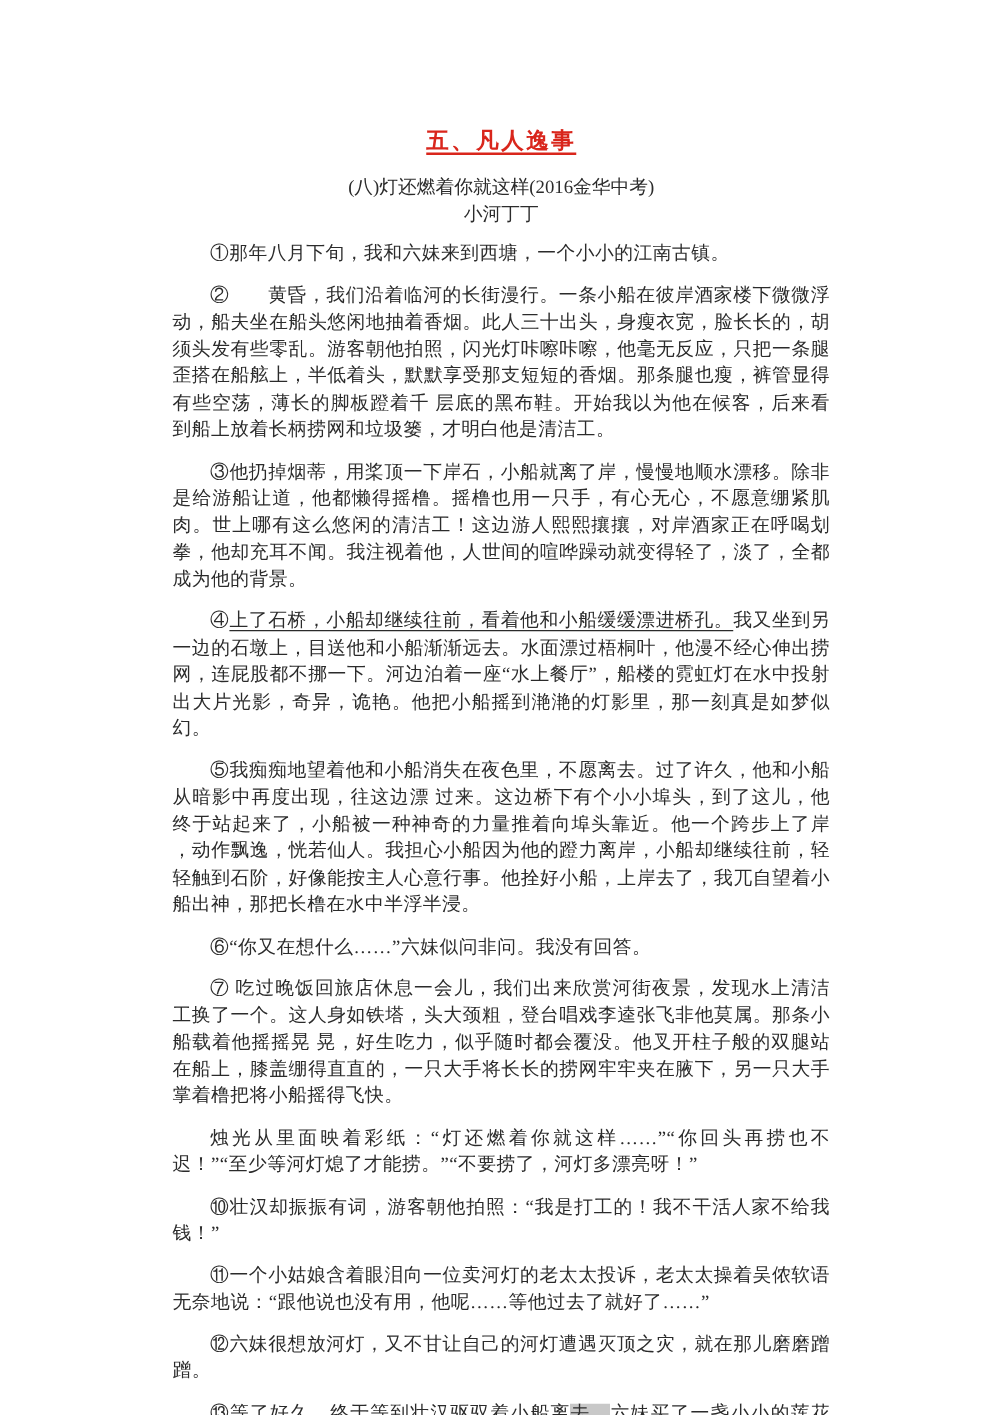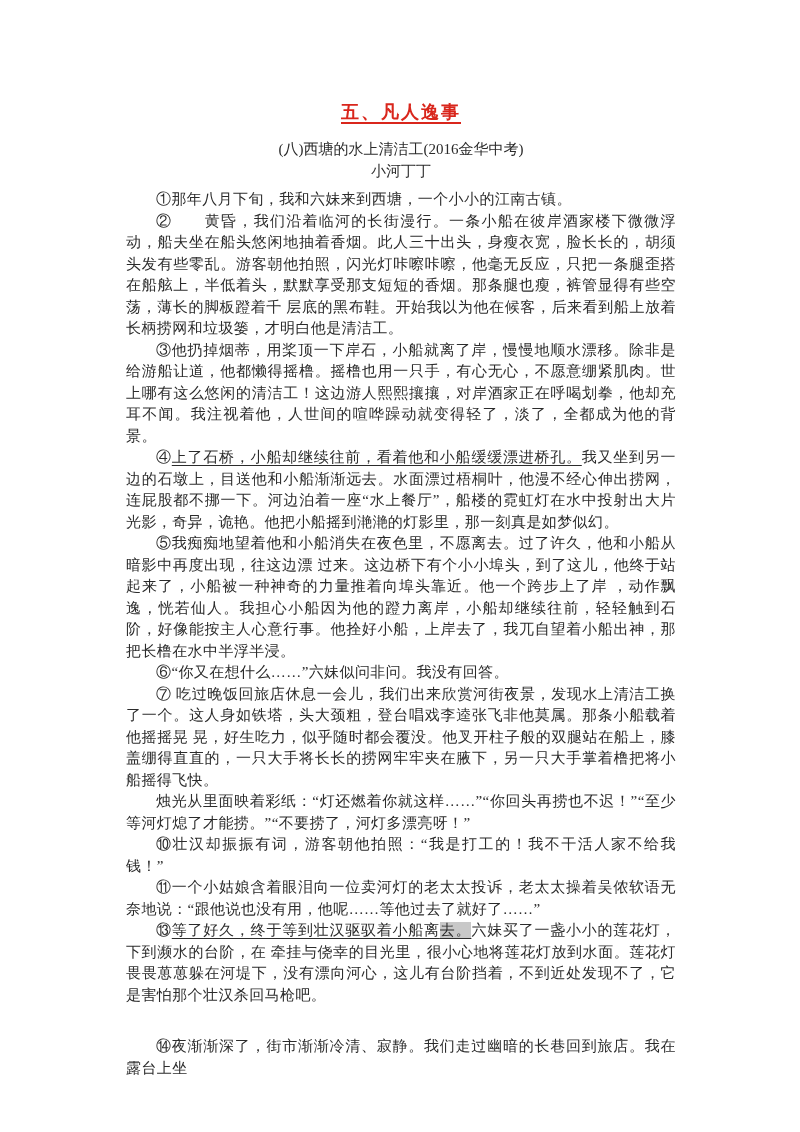--- a/index.html
+++ b/index.html
@@ -31,46 +31,47 @@
     font-size: 15px;
     margin: 0 0 3px 0;
   }
   .author {
     text-align: center;
     font-size: 15px;
     margin: 0 0 8px 0;
   }
   .body-text { font-size: 15px; line-height: 21.5px; text-align: justify; }
   .body-text p {
-    margin: 0;
+    margin: 12px;
     text-indent: 2em;
     letter-spacing: 0.4px;
   }
   .body-text p.gap-before { margin-top: 30px; }
   .u {
     text-decoration: underline;
     text-decoration-thickness: 1px;
     text-underline-offset: 3px;
   }
   .hl { background: #c8c8c8; }
 </style>
 </head>
 <body>
 
 <div class="page" style="color: rgb(43, 43, 43);">
   <h1 class="title" style="color: rgb(217, 38, 28);">五、凡人逸事</h1>
-  <div class="subtitle">(八)西塘的水上清洁工(2016金华中考)</div>
+  <div class="subtitle">(八)灯还燃着你就这样(2016金华中考)</div>
   <div class="author">小河丁丁</div>
   <div class="body-text">
       <p><span>①那年八月下旬，我和六妹来到西塘，一个小小的江南古镇。</span></p>
       <p><span>②　　黄昏，我们沿着临河的长街漫行。一条小船在彼岸酒家楼下微微浮动，船夫坐在船头悠闲地抽着香烟。此人三十出头，身瘦衣宽，脸长长的，胡须头发有些零乱。游客朝他拍照，闪光灯咔嚓咔嚓，他毫无反应，只把一条腿歪搭在船舷上，半低着头，默默享受那支短短的香烟。那条腿也瘦，裤管显得有些空荡，薄长的脚板蹬着千 层底的黑布鞋。开始我以为他在候客，后来看到船上放着长柄捞网和垃圾篓，才明白他是清洁工。</span></p>
       <p><span>③他扔掉烟蒂，用桨顶一下岸石，小船就离了岸，慢慢地顺水漂移。除非是给游船让道，他都懒得摇橹。摇橹也用一只手，有心无心，不愿意绷紧肌肉。世上哪有这么悠闲的清洁工！这边游人熙熙攘攘，对岸酒家正在呼喝划拳，他却充耳不闻。我注视着他，人世间的喧哗躁动就变得轻了，淡了，全都成为他的背景。</span></p>
       <p><span>④</span><span class="u">上了石桥，小船却继续往前，看着他和小船缓缓漂进桥孔。</span><span>我又坐到另一边的石墩上，目送他和小船渐渐远去。水面漂过梧桐叶，他漫不经心伸出捞网，连屁股都不挪一下。河边泊着一座“水上餐厅”，船楼的霓虹灯在水中投射出大片光影，奇异，诡艳。他把小船摇到滟滟的灯影里，那一刻真是如梦似幻。</span></p>
       <p><span>⑤我痴痴地望着他和小船消失在夜色里，不愿离去。过了许久，他和小船从暗影中再度出现，往这边漂 过来。这边桥下有个小小埠头，到了这儿，他终于站起来了，小船被一种神奇的力量推着向埠头靠近。他一个跨步上了岸 ，动作飘逸，恍若仙人。我担心小船因为他的蹬力离岸，小船却继续往前，轻轻触到石阶，好像能按主人心意行事。他拴好小船，上岸去了，我兀自望着小船出神，那把长橹在水中半浮半浸。</span></p>
       <p><span>⑥“你又在想什么……”六妹似问非问。我没有回答。</span></p>
       <p><span>⑦ 吃过晚饭回旅店休息一会儿，我们出来欣赏河街夜景，发现水上清洁工换了一个。这人身如铁塔，头大颈粗，登台唱戏李逵张飞非他莫属。那条小船载着他摇摇晃 晃，好生吃力，似乎随时都会覆没。他叉开柱子般的双腿站在船上，膝盖绷得直直的，一只大手将长长的捞网牢牢夹在腋下，另一只大手掌着橹把将小船摇得飞快。</span></p>
       <p><span>烛光从里面映着彩纸：“灯还燃着你就这样……”“你回头再捞也不迟！”“至少等河灯熄了才能捞。”“不要捞了，河灯多漂亮呀！”</span></p>
       <p><span>⑩壮汉却振振有词，游客朝他拍照：“我是打工的！我不干活人家不给我钱！”</span></p>
       <p><span>⑪一个小姑娘含着眼泪向一位卖河灯的老太太投诉，老太太操着吴侬软语无奈地说：“跟他说也没有用，他呢……等他过去了就好了……”</span></p>
+      <p><span>⑫六妹很想放河灯，又不甘让自己的河灯遭遇灭顶之灾，就在那儿磨磨蹭蹭。</span></p>
       <p><span>⑬</span><span class="u">等了好久，终于等到壮汉驱驭着小船离</span><span class="u hl">去。</span><span>六妹买了一盏小小的莲花灯，下到濒水的台阶，在 牵挂与侥幸的目光里，很小心地将莲花灯放到水面。莲花灯畏畏葸葸躲在河堤下，没有漂向河心，这儿有台阶挡着，不到近处发现不了，它是害怕那个壮汉杀回马枪吧。</span></p>
       <p class="gap-before"><span>⑭夜渐渐深了，街市渐渐冷清、寂静。我们走过幽暗的长巷回到旅店。我在露台上坐</span></p>
     </div>
 </div>
 
 </body></html>

